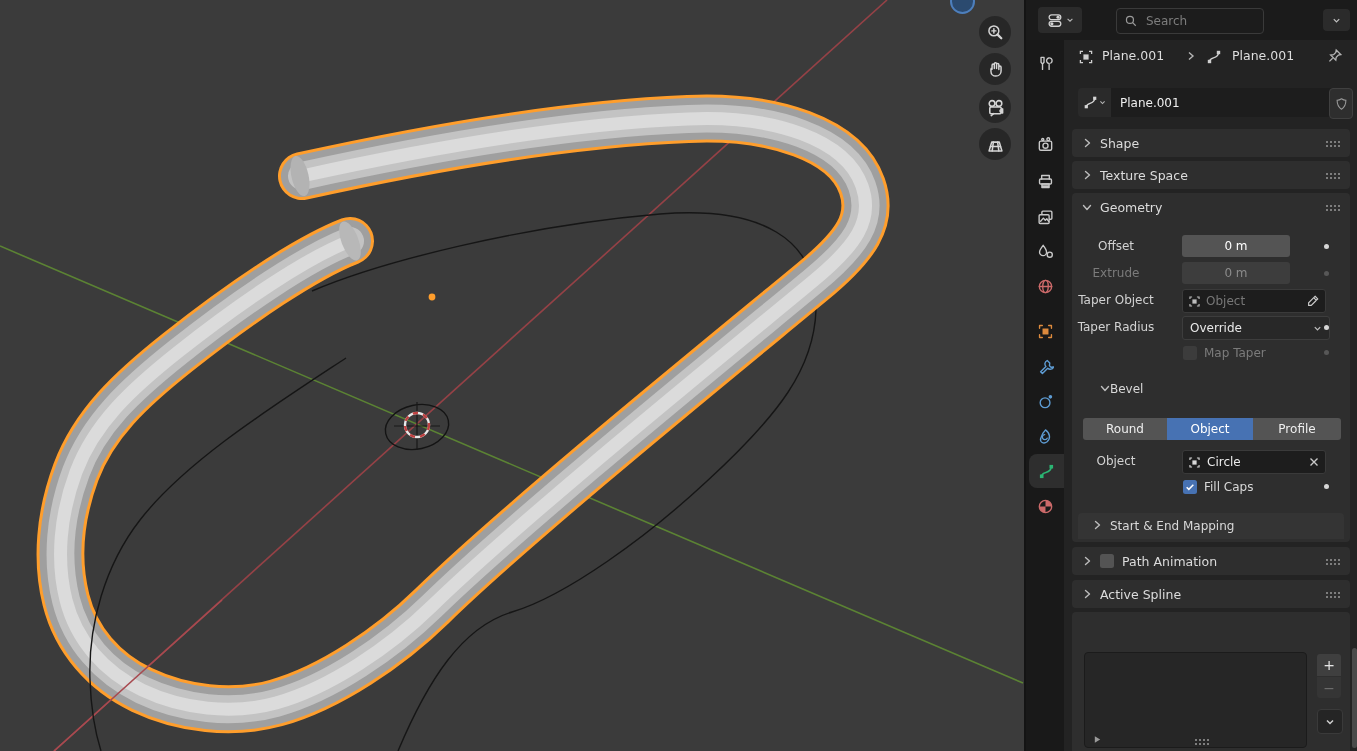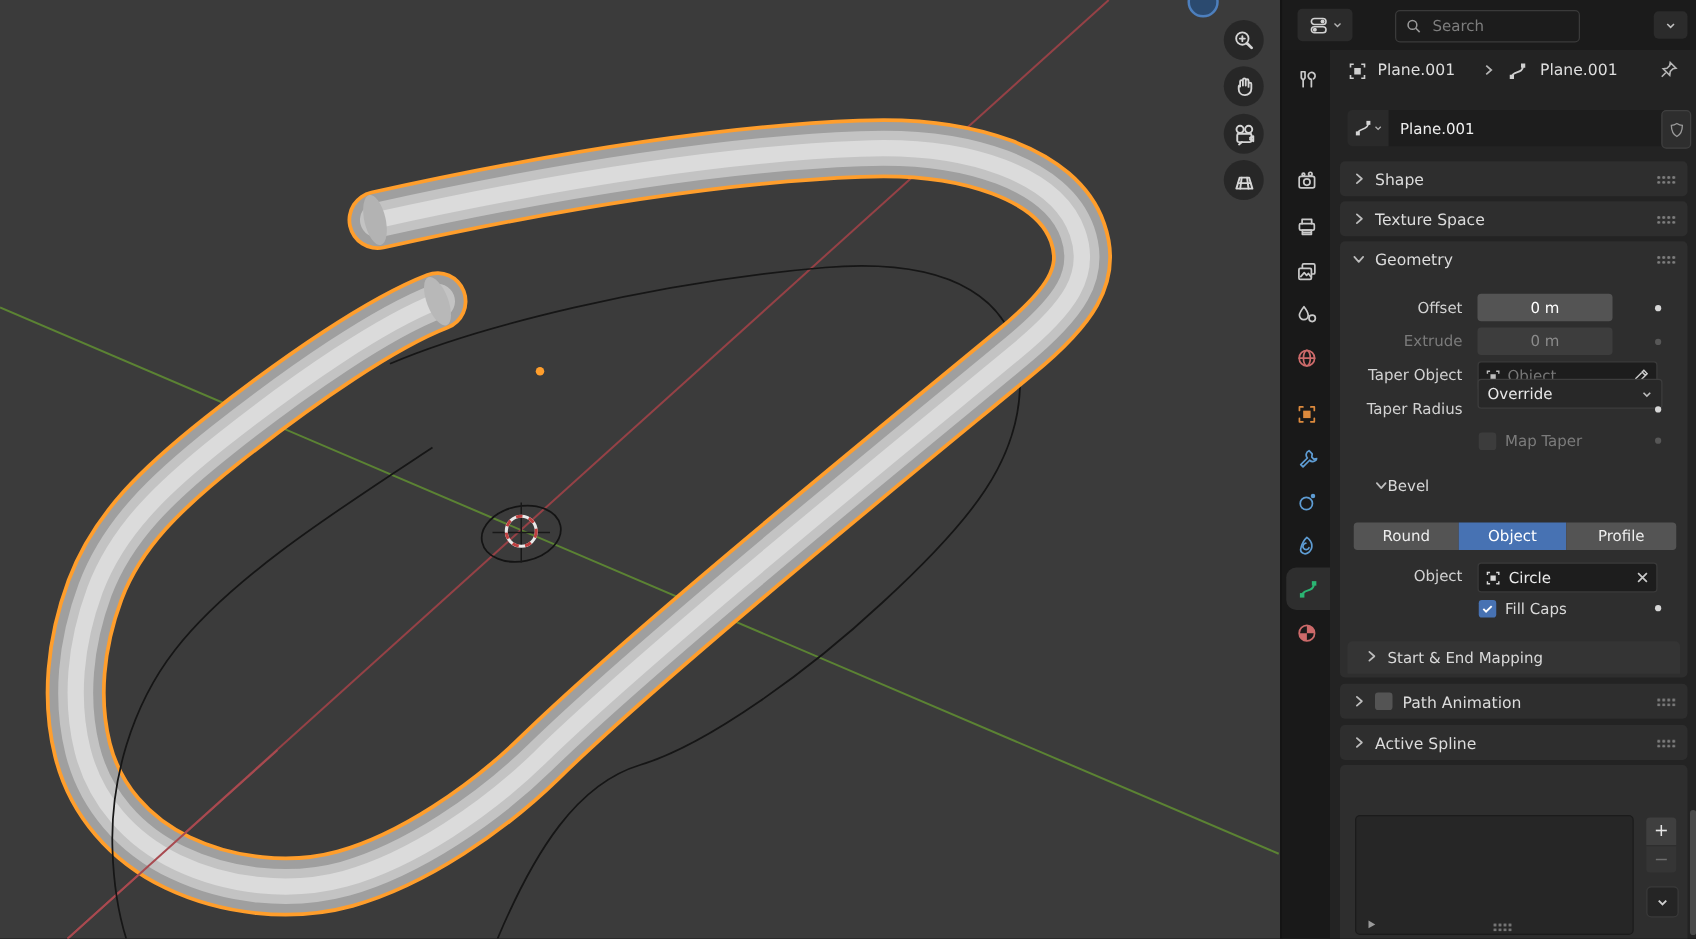--- a/index.html
+++ b/index.html
@@ -50,21 +50,21 @@
 
   .panel{position:absolute;left:46px;width:278px;background:#2e2e2e;border-radius:4px;}
   .phead{position:absolute;left:0;top:0;width:100%;height:28px;display:flex;align-items:center;}
   .phead .ch{margin-left:10px;display:flex;}
   .phead .lbl{margin-left:8px;color:#dcdcdc;font-size:12.5px;text-align:right;}
   .grip{position:absolute;right:9px;top:11px;width:16px;height:7px;
         background-image:radial-gradient(circle,#7d7d7d 1.05px,transparent 1.25px);
         background-size:4px 4px;}
   .ch svg{stroke:#bdbdbd;fill:none;stroke-width:1.4;stroke-linecap:round;stroke-linejoin:round;}
 
-  .rlabel{position:absolute;left:-10px;width:108px;text-align:right;color:#d2d2d2;line-height:23px;}
+  .rlabel{position:absolute;left:-10px;width:108px;text-align:center;color:#d2d2d2;line-height:23px;}
   .rlabel.dis{color:#7b7b7b;}
   .numfield{position:absolute;left:110px;width:108px;height:22px;background:#545454;border-radius:3px;
             color:#fff;text-align:center;line-height:22px;}
   .numfield.dis{background:#3d3d3d;color:#8b8b8b;}
   .kdot{position:absolute;left:252px;top:9px;width:5px;height:5px;border-radius:50%;background:#d6d6d6;}
   .kdot.off{background:#575757;}
   .objfield{position:absolute;left:110px;width:132px;height:22px;background:#1d1d1d;
             border:1px solid #3a3a3a;border-radius:3px;display:flex;align-items:center;padding:0 5px;}
   .objfield .ph{color:#777;margin-left:5px;flex:1;}
   .objfield .val{color:#ececec;margin-left:6px;flex:1;}
@@ -380,21 +380,21 @@
           <path d="M2.4 5V2.4H5M11 2.4h2.6V5M13.6 11v2.6H11M5 13.6H2.4V11" fill="none" stroke="#bdbdbd" stroke-width="1.4"></path>
           <rect x="5.4" y="5.4" width="5.2" height="5.2" fill="#bdbdbd"></rect>
         </svg>
         <span class="ph">Object</span>
         <svg width="14" height="14" viewBox="0 0 16 16">
           <path d="M10.4 2.6l3 3-1.6 1.6-3-3zM8.3 4.7L3 10v3h3l5.3-5.3" fill="none" stroke="#cdcdcd" stroke-width="1.3"></path>
         </svg>
       </div>
 
       <span class="rlabel" style="top:123px;">Taper Radius</span>
-      <div class="dropdown" style="top:110px;">
+      <div class="dropdown" style="top:123px;">
         <span>Override</span>
         <svg width="9" height="9" viewBox="0 0 10 10">
           <path d="M2 3.5l3 3 3-3" fill="none" stroke="#bdbdbd" stroke-width="1.4"></path>
         </svg>
       </div>
       <span class="kdot" style="top:132px;"></span>
 
       <span class="checkbox dis" style="left:111px;top:153px;"></span>
       <span class="cblabel dis" style="left:132px;top:153px;">Map Taper</span>
       <span class="kdot off" style="top:157px;"></span>

